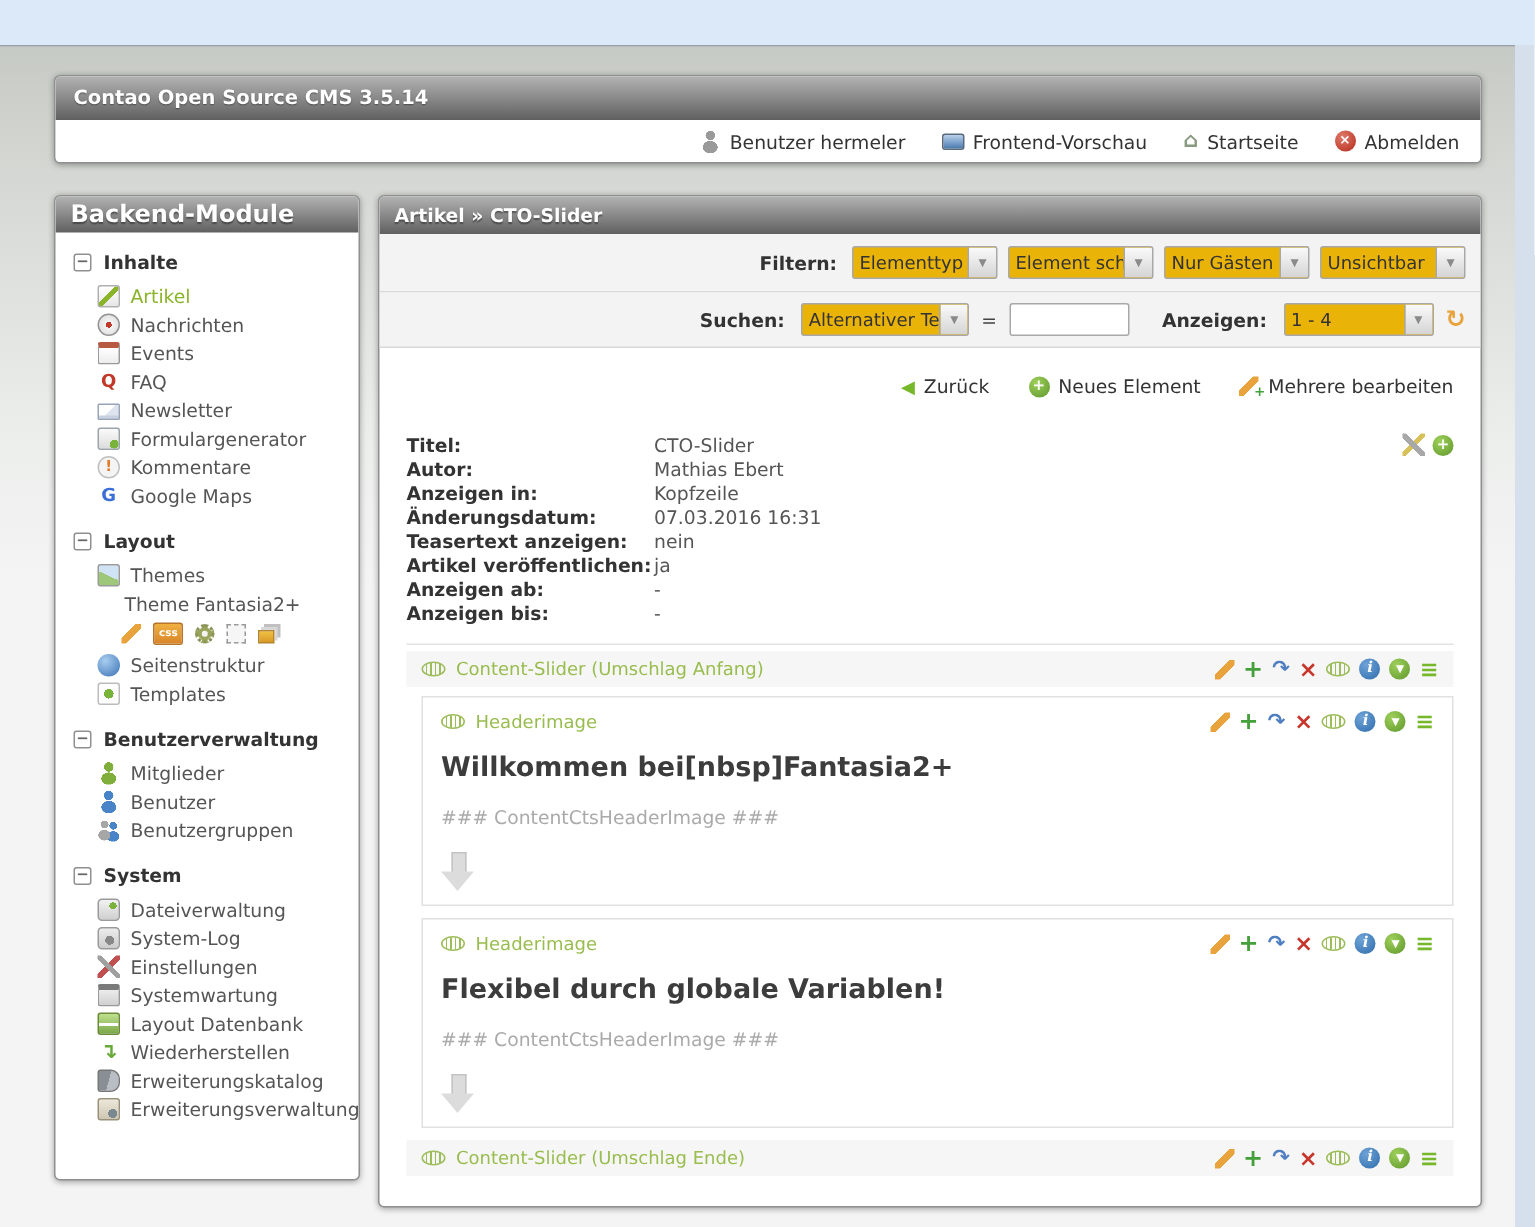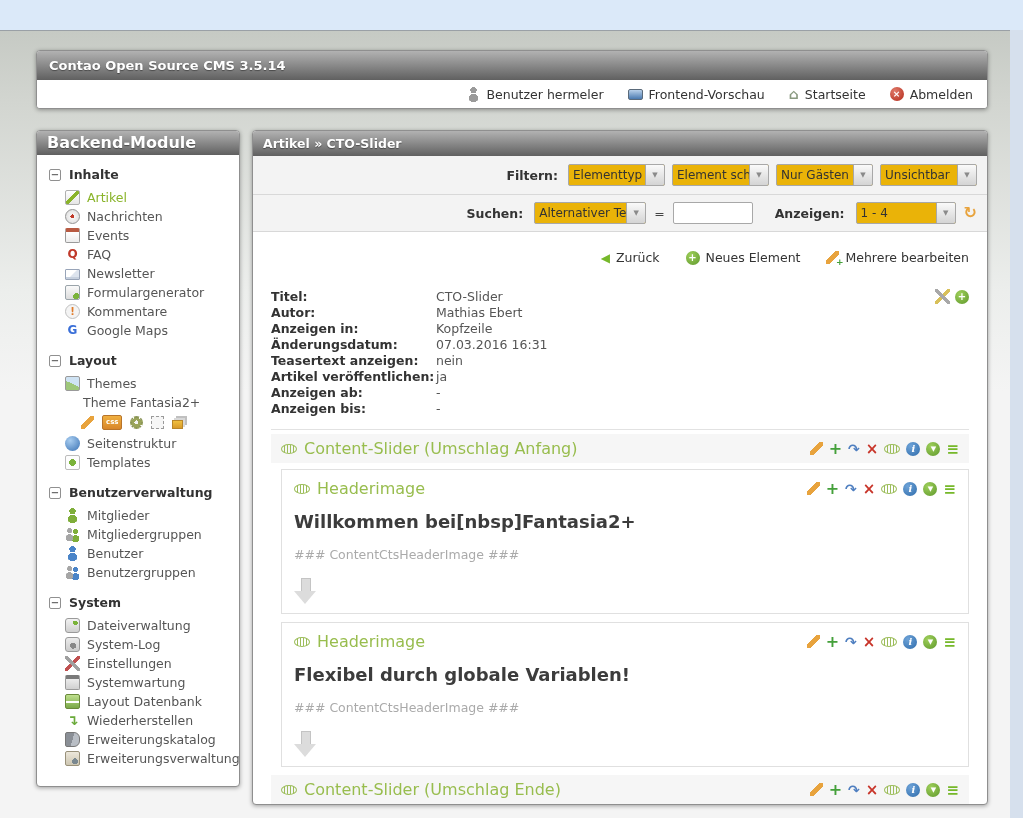--- a/index.html
+++ b/index.html
@@ -155,21 +155,21 @@
   .info { position:relative; margin-top:14px; }
   .irow { display:grid; grid-template-columns:165px auto; line-height:16px; }
   .ikey { font-weight:bold; color:#333; }
   .ival { color:#555; }
   .info-ops { position:absolute; top:0; right:0; display:flex; align-items:center; gap:5px; }
   .wrenchx { display:inline-block; width:15px; height:15px; background:
     linear-gradient(45deg, transparent 41%, #a8a8a8 41%, #a8a8a8 57%, transparent 57%),
     linear-gradient(135deg, transparent 41%, #d8c05a 41%, #d8c05a 57%, transparent 57%); cursor:pointer; }
   .divider { border-top:1px solid #e2e2e2; margin-top:12px; }
   .wrap-row { display:flex; justify-content:space-between; align-items:center; background:#f6f6f6; padding:5px 10px; margin-top:4px; }
-  .wlabel { display:flex; align-items:center; gap:7px; color:#98bd4e; font-size:16px; }
+  .wlabel { display:flex; align-items:center; gap:7px; color:#98bd4e; font-size:12px; }
   .eye { display:inline-block; width:16px; height:10px; border:1.5px solid #9cbd5a; border-radius:50%;
     background: repeating-linear-gradient(90deg, transparent 0 2px, #9cbd5a 2px 3px); }
   .ops { display:flex; align-items:center; gap:6px; }
   .ops > * { cursor:pointer; }
   .g-move { color:#4f7fc0; font-size:14px; line-height:14px; font-weight:bold; }
   .g-del { color:#c8352a; font-size:15px; font-weight:bold; line-height:14px; }
   .g-plus { color:#44a03a; font-size:16px; font-weight:900; line-height:14px; }
   .g-drag { color:#76b82a; font-size:15px; font-weight:bold; line-height:14px; }
   .card { border:1px solid #e0e0e0; background:#fff; margin:6px 0 8px 10px; padding:9px 12px 8px; min-height:138px; }
   .card-head { display:flex; justify-content:space-between; align-items:center; }
@@ -281,24 +281,20 @@
     <div class="section">
       <div class="sec-head">
         <span class="minusbox">−</span>
         <span>Benutzerverwaltung</span>
       </div>
       <div class="titem">
         <span class="si i-person green-p"></span>
         <span>Mitglieder</span>
       </div>
       <div class="titem">
-        <span class="si i-people green-p"></span>
-        <span>Mitgliedergruppen</span>
-      </div>
-      <div class="titem">
         <span class="si i-person blue-p"></span>
         <span>Benutzer</span>
       </div>
       <div class="titem">
         <span class="si i-people blue-p"></span>
         <span>Benutzergruppen</span>
       </div>
     </div>
 
     <div class="section">

